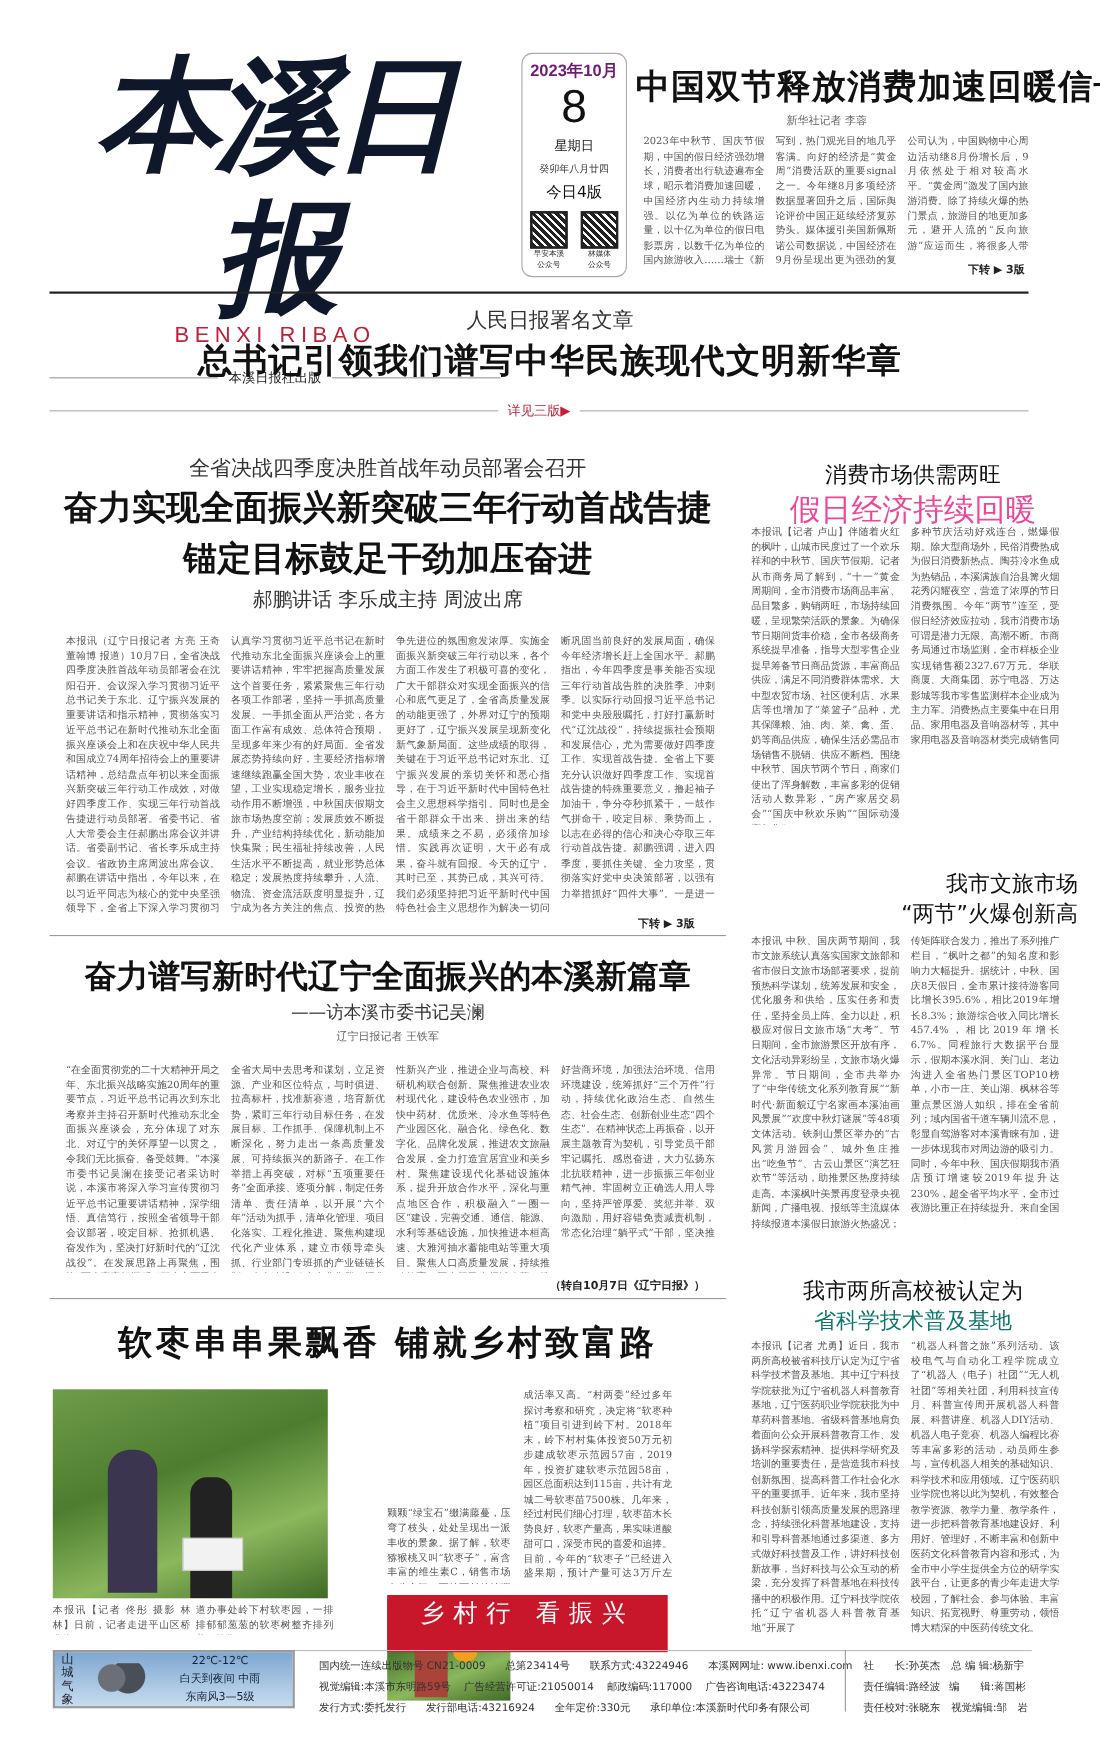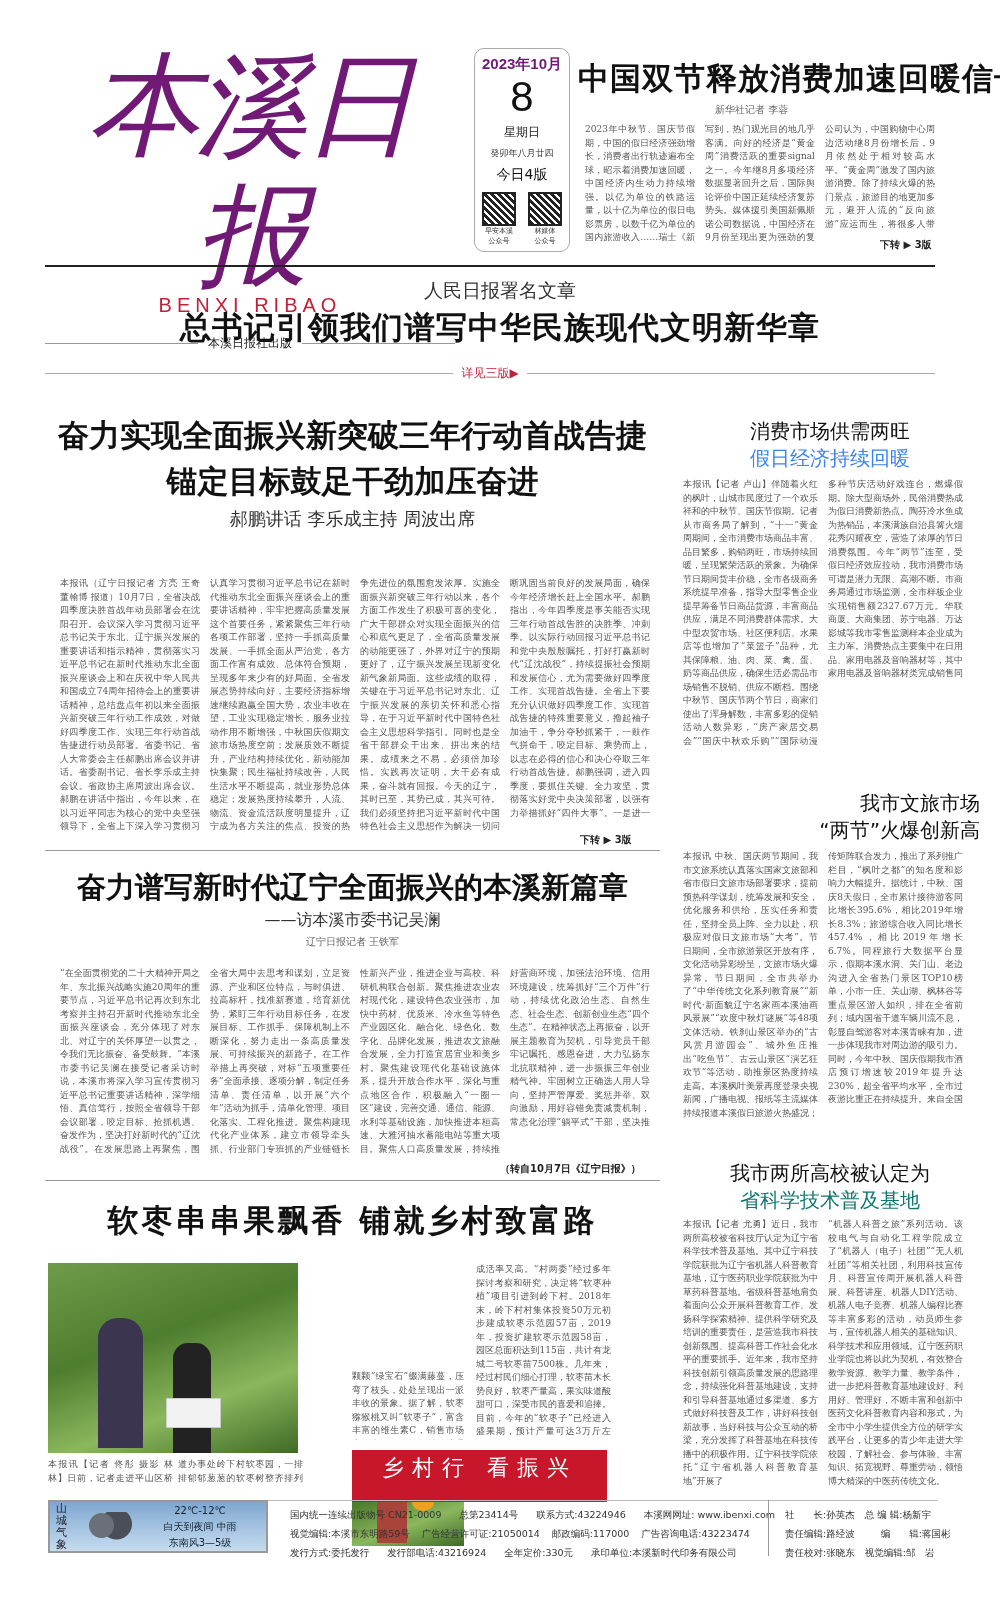--- a/index.html
+++ b/index.html
@@ -1,19 +1,19 @@
 <!DOCTYPE html>
 <html><head>
 <meta charset="utf-8">
 <style>
 *{box-sizing:border-box;margin:0;padding:0}
 body{width:1000px;height:1603px;background:#fff;font-family:"DejaVu Sans",sans-serif;color:#333;position:relative;overflow:hidden}
 .abs{position:absolute}
 .masthead-logo{left:45px;top:40px;width:410px;text-align:center}
-.logo-cn{font-family:"DejaVu Serif",serif;font-size:112px;font-weight:normal;color:#701a75;letter-spacing:-4px;line-height:130px;font-style:italic}
+.logo-cn{font-family:"DejaVu Serif",serif;font-size:112px;font-weight:bold;color:#0f172a;letter-spacing:-4px;line-height:130px;font-style:italic}
 .logo-en{font-family:"Liberation Sans",sans-serif;font-size:20px;letter-spacing:5px;color:#c0213a;margin-top:-6px}
 .pub-row{display:flex;align-items:center;gap:10px;margin-top:18px;font-size:12px;color:#222}
 .pub-row .line{flex:1;height:1px;background:#999}
 .datebox{left:474px;top:48px;width:96px;height:204px;border:1.5px solid #aaa;border-radius:10px;text-align:center;padding-top:6px}
 .datebox .ym{font-family:"Liberation Sans",sans-serif;font-weight:bold;font-size:15px;color:#701a75}
 .datebox .day{font-family:"Liberation Sans",sans-serif;font-size:42px;color:#111;line-height:46px}
 .datebox .wk{font-size:12px;color:#222;margin-top:4px}
 .datebox .lunar{font-size:9px;color:#333;margin-top:6px}
 .datebox .ed{font-size:14px;color:#111;margin-top:6px}
 .qr-row{display:flex;justify-content:center;gap:8px;margin-top:8px}
@@ -83,37 +83,38 @@
 
 <div class="abs lead-kicker">人民日报署名文章</div>
 <div class="abs lead-title">总书记引领我们谱写中华民族现代文明新华章</div>
 <div class="abs seealso">
   <span class="line"></span>
   <span class="red">详见三版▶</span>
   <span class="line"></span>
 </div>
 
 <div class="abs" style="left:45px;top:413px;width:615px;text-align:center">
+  <div style="font-size:19px;color:#333">全省决战四季度决胜首战年动员部署会召开</div>
   <div class="h-serif" style="font-size:31px;margin-top:2px">奋力实现全面振兴新突破三年行动首战告捷</div>
   <div class="h-serif" style="font-size:31px;margin-top:4px">锚定目标鼓足干劲加压奋进</div>
   <div style="font-size:18px;color:#333;margin-top:4px">郝鹏讲话 李乐成主持 周波出席</div>
 </div>
 <div class="abs cols" style="left:60px;top:577px;width:590px;height:256px">
   <div class="col" style="width:140px;height:256px">本报讯（辽宁日报记者 方亮 王奇 董翰博 报道）10月7日，全省决战四季度决胜首战年动员部署会在沈阳召开。会议深入学习贯彻习近平总书记关于东北、辽宁振兴发展的重要讲话和指示精神，贯彻落实习近平总书记在新时代推动东北全面振兴座谈会上和在庆祝中华人民共和国成立74周年招待会上的重要讲话精神，总结盘点年初以来全面振兴新突破三年行动工作成效，对做好四季度工作、实现三年行动首战告捷进行动员部署。省委书记、省人大常委会主任郝鹏出席会议并讲话。省委副书记、省长李乐成主持会议。省政协主席周波出席会议。郝鹏在讲话中指出，今年以来，在以习近平同志为核心的党中央坚强领导下，全省上下深入学习贯彻习近平总书记关于东北、辽宁振兴发展的重要讲话和指示精神，</div>
   <div class="col" style="width:140px;height:256px">认真学习贯彻习近平总书记在新时代推动东北全面振兴座谈会上的重要讲话精神，牢牢把握高质量发展这个首要任务，紧紧聚焦三年行动各项工作部署，坚持一手抓高质量发展、一手抓全面从严治党，各方面工作富有成效、总体符合预期，呈现多年来少有的好局面。全省发展态势持续向好，主要经济指标增速继续跑赢全国大势，农业丰收在望，工业实现稳定增长，服务业拉动作用不断增强，中秋国庆假期文旅市场热度空前；发展质效不断提升，产业结构持续优化，新动能加快集聚；民生福祉持续改善，人民生活水平不断提高，就业形势总体稳定；发展热度持续攀升，人流、物流、资金流活跃度明显提升，辽宁成为各方关注的焦点、投资的热点；党的建设全面加强，第一批主题教育取得明显成效，政治生态进一步净化，全省上下比学赶超、</div>
   <div class="col" style="width:140px;height:256px">争先进位的氛围愈发浓厚。实施全面振兴新突破三年行动以来，各个方面工作发生了积极可喜的变化，广大干部群众对实现全面振兴的信心和底气更足了，全省高质量发展的动能更强了，外界对辽宁的预期更好了，辽宁振兴发展呈现新变化新气象新局面。这些成绩的取得，关键在于习近平总书记对东北、辽宁振兴发展的亲切关怀和悉心指导，在于习近平新时代中国特色社会主义思想科学指引。同时也是全省干部群众干出来、拼出来的结果。成绩来之不易，必须倍加珍惜。实践再次证明，大干必有成果，奋斗就有回报。今天的辽宁，其时已至，其势已成，其兴可待。我们必须坚持把习近平新时代中国特色社会主义思想作为解决一切问题的“金钥匙”，把全面振兴新突破三年行动作为全省各项工作的“总牵引”，保持定力、苦干实干，不</div>
   <div class="col" style="width:140px;height:240px">断巩固当前良好的发展局面，确保今年经济增长赶上全国水平。郝鹏指出，今年四季度是事关能否实现三年行动首战告胜的决胜季、冲刺季。以实际行动回报习近平总书记和党中央殷殷嘱托，打好打赢新时代“辽沈战役”，持续提振社会预期和发展信心，尤为需要做好四季度工作、实现首战告捷。全省上下要充分认识做好四季度工作、实现首战告捷的特殊重要意义，撸起袖子加油干，争分夺秒抓紧干，一鼓作气拼命干，咬定目标、乘势而上，以志在必得的信心和决心夺取三年行动首战告捷。郝鹏强调，进入四季度，要抓住关键、全力攻坚，贯彻落实好党中央决策部署，以强有力举措抓好“四件大事”。一是进一步推动学习贯彻习近平总书记在新时代推动东北全面振兴座谈会上的重要讲话精神走深走实。</div>
 </div>
 <div class="abs next" style="left:580px;top:833px;width:70px">下转 ▶ 3版</div>
 
 <div class="abs hr-thin" style="left:45px;top:850px;width:615px"></div>
 
 <div class="abs" style="left:680px;top:418px;width:300px;text-align:center">
   <div style="font-size:20px;color:#111">消费市场供需两旺</div>
-  <div style="font-size:20px;color:#3b82f6">假日经济持续回暖</div>
+  <div style="font-size:28px;color:#ec4899">假日经济持续回暖</div>
 </div>
 <div class="abs cols" style="left:683px;top:478px;width:280px;height:272px">
   <div class="col" style="width:135px;height:272px">本报讯【记者 卢山】伴随着火红的枫叶，山城市民度过了一个欢乐祥和的中秋节、国庆节假期。记者从市商务局了解到，“十一”黄金周期间，全市消费市场商品丰富、品目繁多，购销两旺，市场持续回暖，呈现繁荣活跃的景象。为确保节日期间货丰价稳，全市各级商务系统提早准备，指导大型零售企业提早筹备节日商品货源，丰富商品供应，满足不同消费群体需求。大中型农贸市场、社区便利店、水果店等也增加了“菜篮子”品种，尤其保障粮、油、肉、菜、禽、蛋、奶等商品供应，确保生活必需品市场销售不脱销、供应不断档。围绕中秋节、国庆节两个节日，商家们使出了浑身解数，丰富多彩的促销活动人数异彩，“房产家居交易会”“国庆中秋欢乐购”“国际动漫嘉年华”……</div>
   <div class="col" style="width:135px;height:200px">多种节庆活动好戏连台，燃爆假期。除大型商场外，民俗消费热成为假日消费新热点。陶芬冷水鱼成为热销品，本溪满族自治县篝火烟花秀闪耀夜空，营造了浓厚的节日消费氛围。今年“两节”连至，受假日经济效应拉动，我市消费市场可谓是潜力无限、高潮不断。市商务局通过市场监测，全市样板企业实现销售额2327.67万元。华联商厦、大商集团、苏宁电器、万达影城等我市零售监测样本企业成为主力军。消费热点主要集中在日用品、家用电器及音响器材等，其中家用电器及音响器材类完成销售同比增长20.92%。此外，随着服务档次的提升，菜品种类的丰富，我市餐饮消费也成为拉动市场回暖的新引擎。结合枫叶节文旅热潮，富虹酒店、小市一庄等企业餐饮营业额同比增长38.11%。</div>
 </div>
 
 <div class="abs" style="left:680px;top:790px;width:300px;text-align:right">
   <div style="font-size:20px;color:#111">我市文旅市场</div>
   <div style="font-size:20px;color:#111">“两节”火爆创新高</div>
 </div>
@@ -191,21 +192,21 @@
       <span>全年定价:330元</span>
       <span>承印单位:本溪新时代印务有限公司</span>
     </div>
 </div>
 <div class="abs" style="left:768px;top:1500px;width:1px;height:56px;background:#999"></div>
 <div class="abs foot" style="left:785px;top:1505px;width:160px">
   <div style="display:flex;gap:10px">
       <span>社　　长:孙英杰</span>
       <span>总 编 辑:杨新宇</span>
     </div>
-  <div style="display:flex;gap:26px">
+  <div style="display:flex;gap:8px">
       <span>责任编辑:路经波</span>
       <span>编　　辑:蒋国彬</span>
     </div>
   <div style="display:flex;gap:10px">
       <span>责任校对:张晓东</span>
       <span>视觉编辑:邹　岩</span>
     </div>
 </div>
 
 </body></html>

